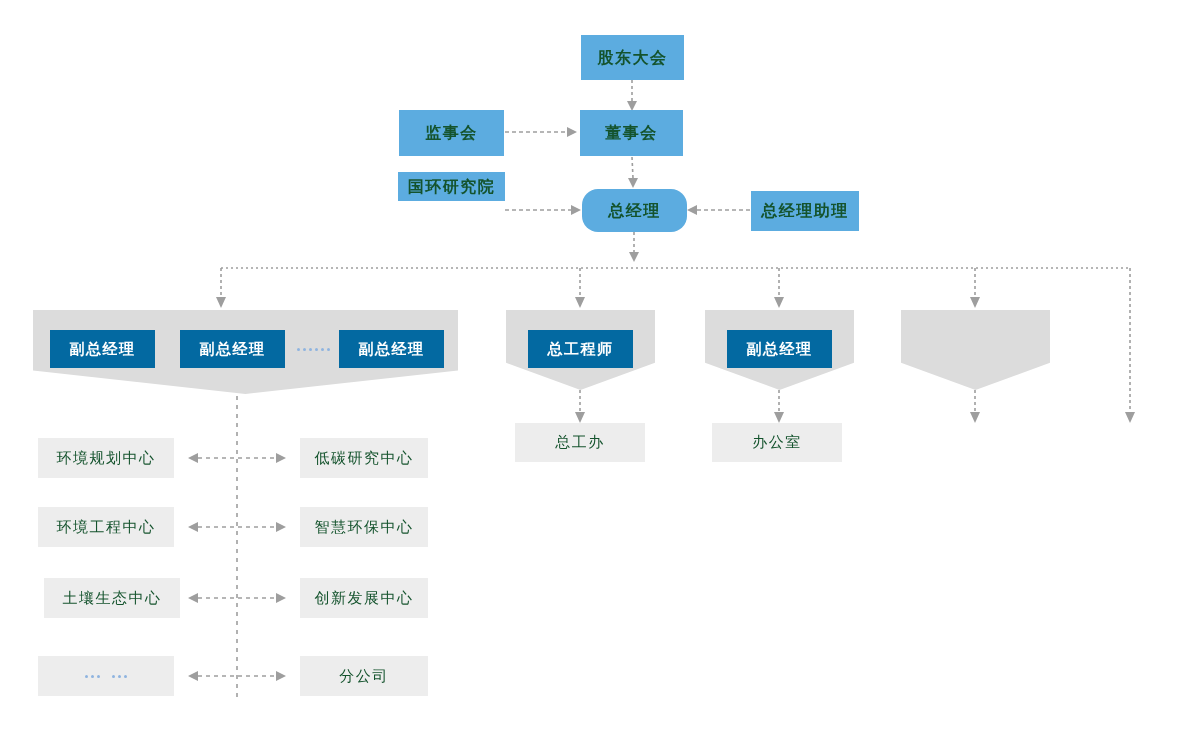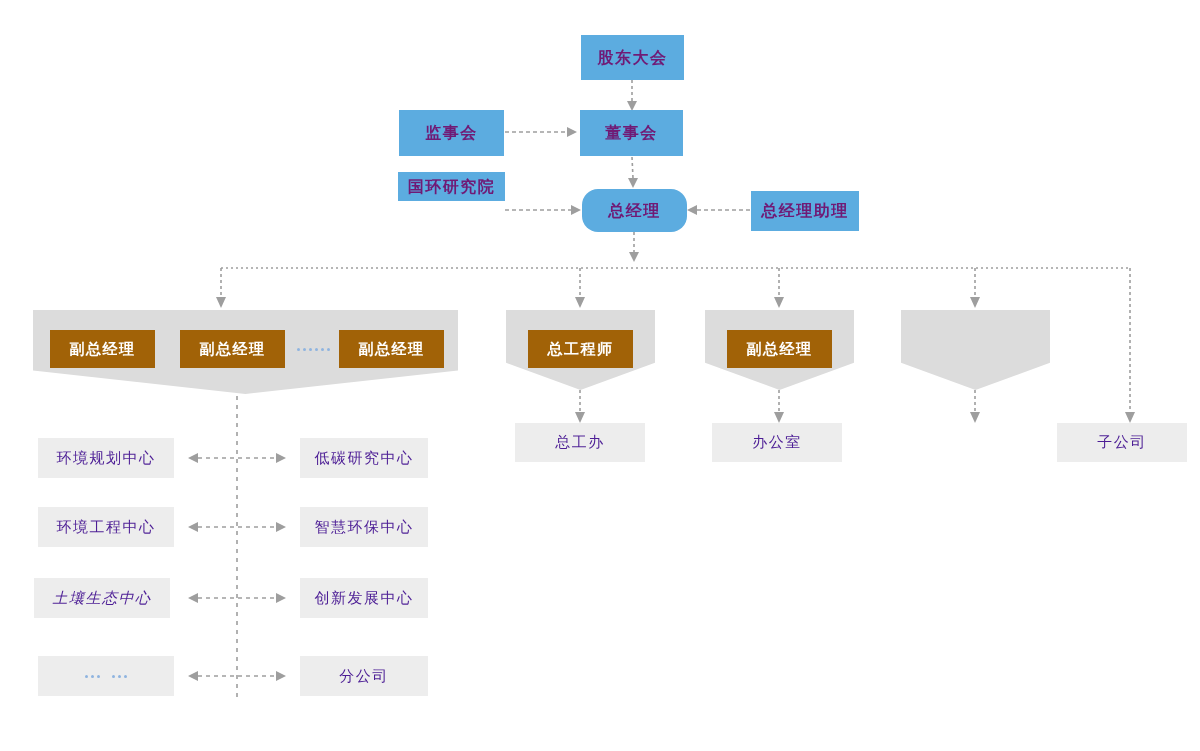--- a/index.html
+++ b/index.html
@@ -31,37 +31,37 @@
     align-items: center;
     justify-content: center;
     text-align: center;
     line-height: 1.1;
     letter-spacing: 1.5px;
     white-space: nowrap;
   }
   
   .box-sky {
     background: #5CACE0;
-    color: #701a75;
+    color: #14532d;
     font-size: 16px;
     font-weight: bold;
     z-index: 3;
   }
   
   .box-blue {
-    background: #a16207;
+    background: #0369a1;
     color: #ffffff;
     font-size: 15px;
     font-weight: bold;
     z-index: 3;
   }
   
   .box-grey {
     background: #EDEDED;
-    color: #4c1d95;
+    color: #14532d;
     font-size: 15px;
     z-index: 3;
   }
   
   .banner {
     position: absolute;
     background: #DCDCDC;
     z-index: 1;
   }
   .banner.wide {
@@ -244,27 +244,26 @@
   <div class="banner narrow" style="left:705px; top:310px; width:149px; height:80px;"></div>
   <div class="node box-blue" style="left:727px; top:330px; width:105px; height:38px;">副总经理</div>
 
   <div class="banner narrow" style="left:901px; top:310px; width:149px; height:80px;"></div>
 
   <div class="node box-grey" style="left:515px; top:423px; width:130px; height:39px;">总工办</div>
 
   <div class="node box-grey" style="left:712px; top:423px; width:130px; height:39px;text-align:center;">办公室</div>
 
 
-  <div class="node box-grey" style="left:1057px; top:423px; width:130px; height:39px;">子公司</div>
 
   <div class="node box-grey" style="left:38px; top:438px; width:136px; height:40px;">环境规划中心</div>
 
   <div class="node box-grey" style="left:38px; top:507px; width:136px; height:40px;">环境工程中心</div>
 
-  <div class="node box-grey" style="left:34px; top:578px; width:136px; height:40px;font-style:italic;">土壤生态中心</div>
+  <div class="node box-grey" style="left:44px; top:578px; width:136px; height:40px;">土壤生态中心</div>
 
   <div class="node box-grey" style="left:38px; top:656px; width:136px; height:40px;">
     <span class="dots gap-group" style="position:relative; left:0; top:0; width:auto; height:auto;">
       <i></i>
         <i></i>
         <i></i>
         <span class="sep"></span>
         <i></i>
         <i></i>
         <i></i>

